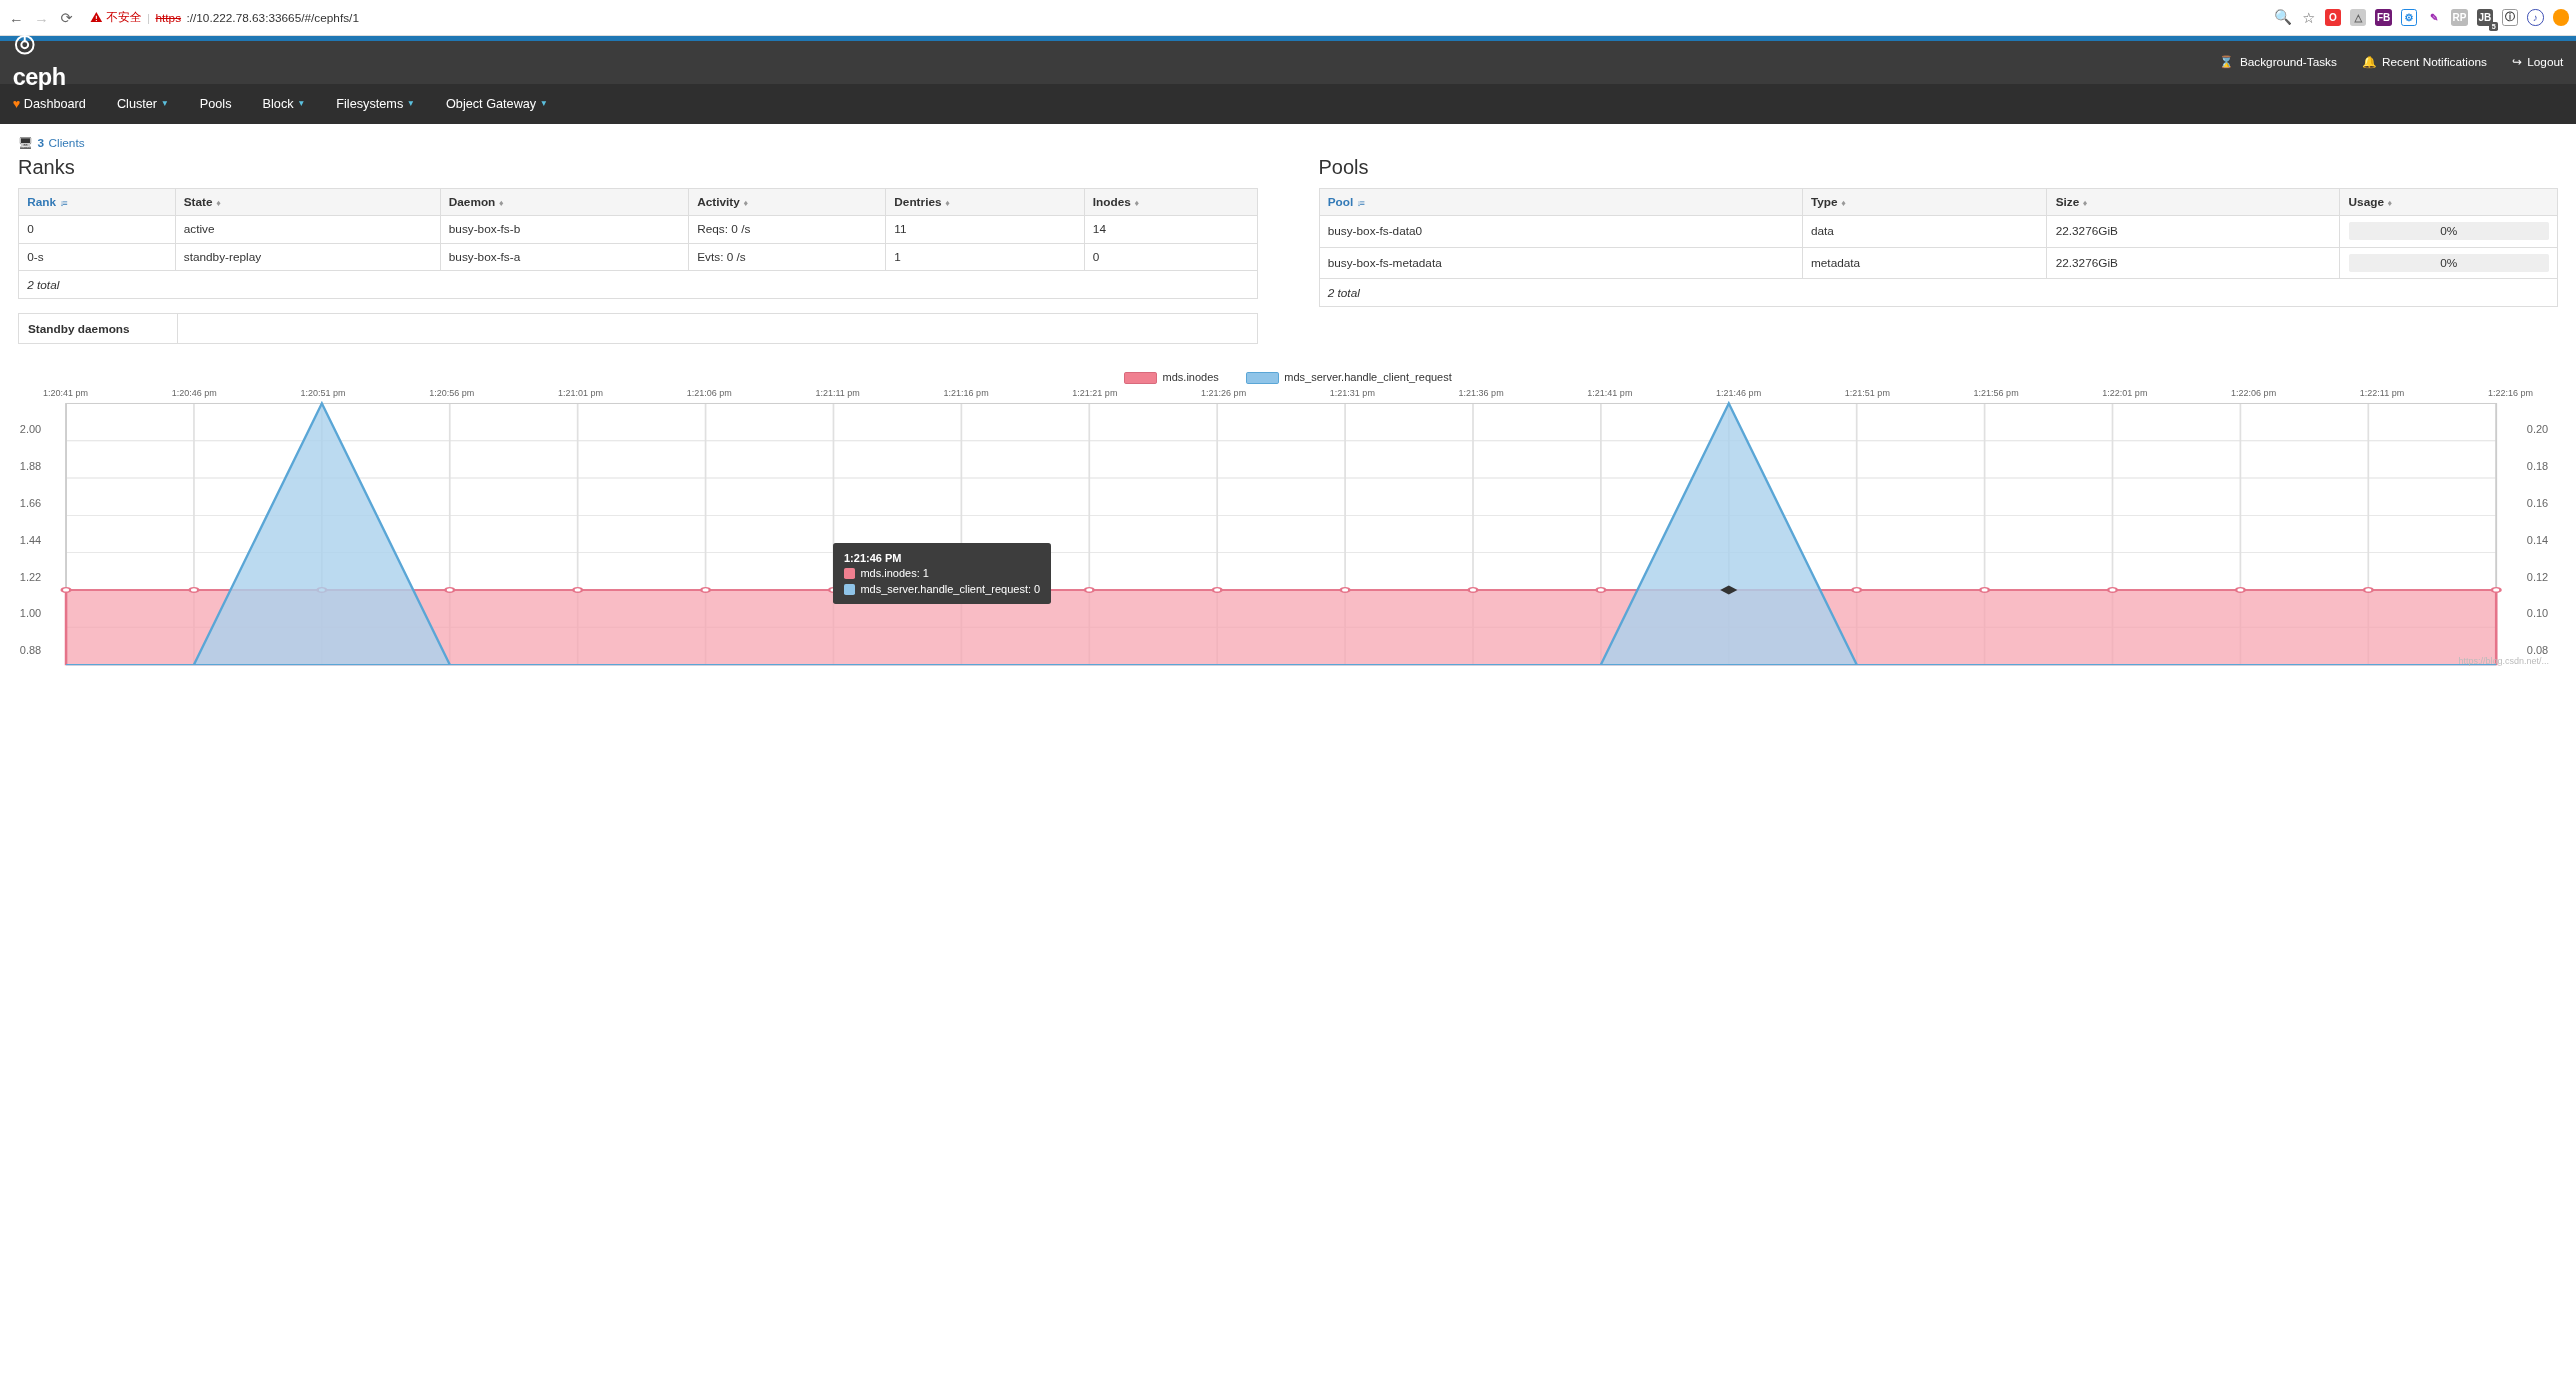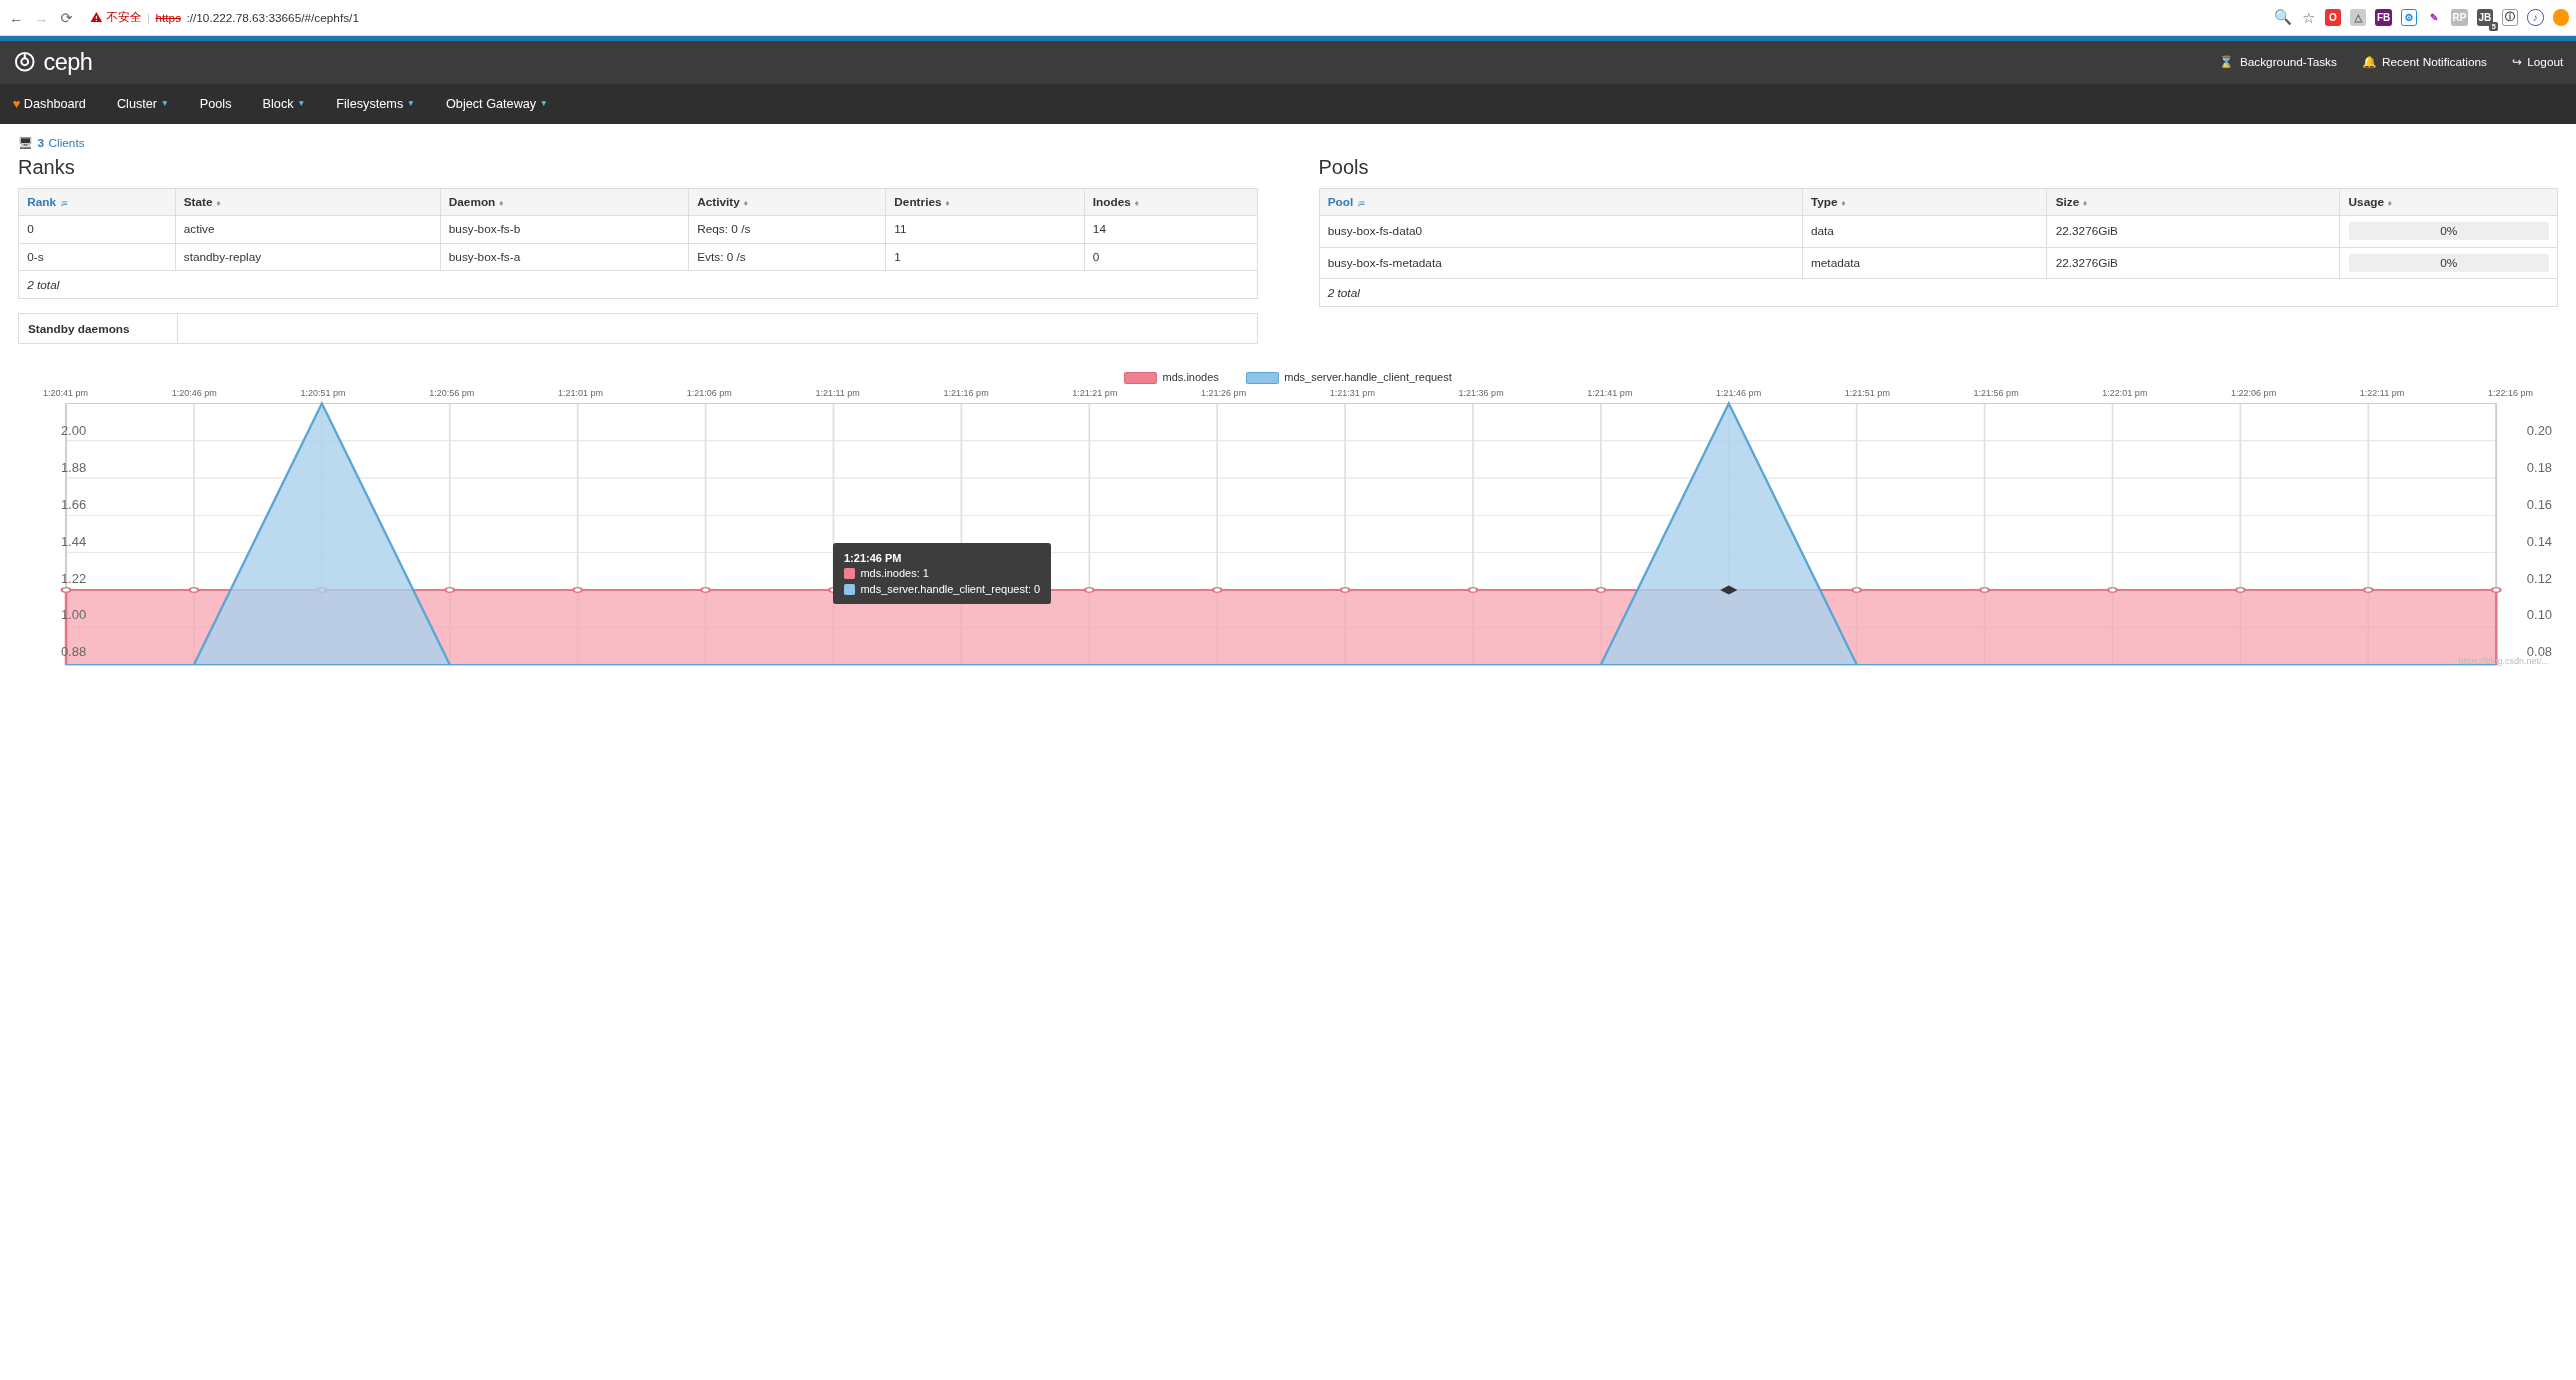--- a/index.html
+++ b/index.html
@@ -10,21 +10,21 @@
   .addr { flex: 1; display: flex; align-items: center; gap: 5.4px; padding: 3.6px 7.2px; }
   .addr .danger { color: #c00; font-weight: 500; display: flex; align-items: center; gap: 3.6px; }
   .addr .proto-strike { color: #c00; text-decoration: line-through; }
   .addr .url-rest { color: #333; text-align: center; }
   .ext-icons { display: flex; gap: 9px; align-items: center; }
   .ext-icons .ic { width: 16.3px; height: 16.3px; border-radius: 2.7px; display:flex; align-items:center; justify-content:center; font-size:10px; font-weight:bold; color:#fff; }
   
   .blue-accent { height: 4.5px; background: #1f77b4; }
   
   .ceph-top { background: #3c3c3c; color: #fff; display: flex; align-items: center; padding: 7.2px 12.7px; height: 43px; }
-  .ceph-logo { display: flex; align-items: center; gap: 7.2px; font-size: 23.5px; font-weight: 400; letter-spacing: -0.5px; }
+  .ceph-logo { display: flex; align-items: flex-start; gap: 7.2px; font-size: 23.5px; font-weight: 700; letter-spacing: -0.5px; flex-direction: column; }
   .ceph-logo svg { width: 23.5px; height: 23.5px; }
   .ceph-top .spacer { flex: 1; }
   .ceph-top .link { color: #fff; margin-left: 25px; font-size: 11.8px; display: flex; align-items: center; gap: 5.4px; cursor: pointer; }
   
   .ceph-nav { background: #2f2f2f; color: #fff; display: flex; align-items: center; padding: 0 12.7px; height: 40px; gap: 31px; }
   .ceph-nav .item { display: flex; align-items: center; gap: 3.6px; cursor: pointer; font-size: 12.7px; }
   .ceph-nav .item .heart { color: #ff7f0e; }
   .ceph-nav .caret { color: #5bc0de; font-size: 8.2px; }
   
   .page { padding: 12.7px 18px 0 18px; }
@@ -50,21 +50,21 @@
   .chart-legend { display: flex; justify-content: center; gap: 27px; font-size: 11px; margin-bottom: 3.6px; }
   .chart-legend .swatch { width: 33px; height: 12.7px; border-radius: 1.8px; display: inline-block; vertical-align: middle; margin-right: 5.4px; }
   .swatch.pink { background: #f08090; border: 0.9px solid #d86a7c; }
   .swatch.blue { background: #8fc4e8; border: 0.9px solid #5aa6d6; }
   .chart-wrap { position: relative; height: 272px; }
   .chart-svg { width: 100%; height: 100%; }
   .tooltip-box { position: absolute; left: 815px; top: 145px; background: #3d3d3d; color: #fff; padding: 9px 11px; font-size: 11px; border-radius: 2.7px; min-width: 208px; }
   .tooltip-box .tline { display: flex; align-items: center; gap: 5.4px; margin-top: 3.6px; }
   .tooltip-box .tw { width: 11px; height: 11px; border-radius: 1.8px; }
   .watermark { position:absolute; right:9px; bottom:3.6px; font-size:9px; color:#bbb; }
-  .y-axis-labels { position:absolute; left:0; top:25px; height:258px; width:25px; font-size:13px; color:#666;margin-left:45px; }
+  .y-axis-labels { position:absolute; left:0; top:25px; height:258px; width:25px; font-size:11px; color:#666; }
   .y-axis-labels span { position:absolute; right:1.8px; }
   .y-axis-labels.right { left:auto; right:0; width:33px; }
   .y-axis-labels.right span { left:1.8px; right:auto; }
   .x-axis-labels { display:flex; justify-content:space-between; font-size:9px; color:#666; padding: 0 25px; }
 </style>
 </head>
 <body>
 
 <div class="browser-bar">
   <div class="bb-icon">←</div>

